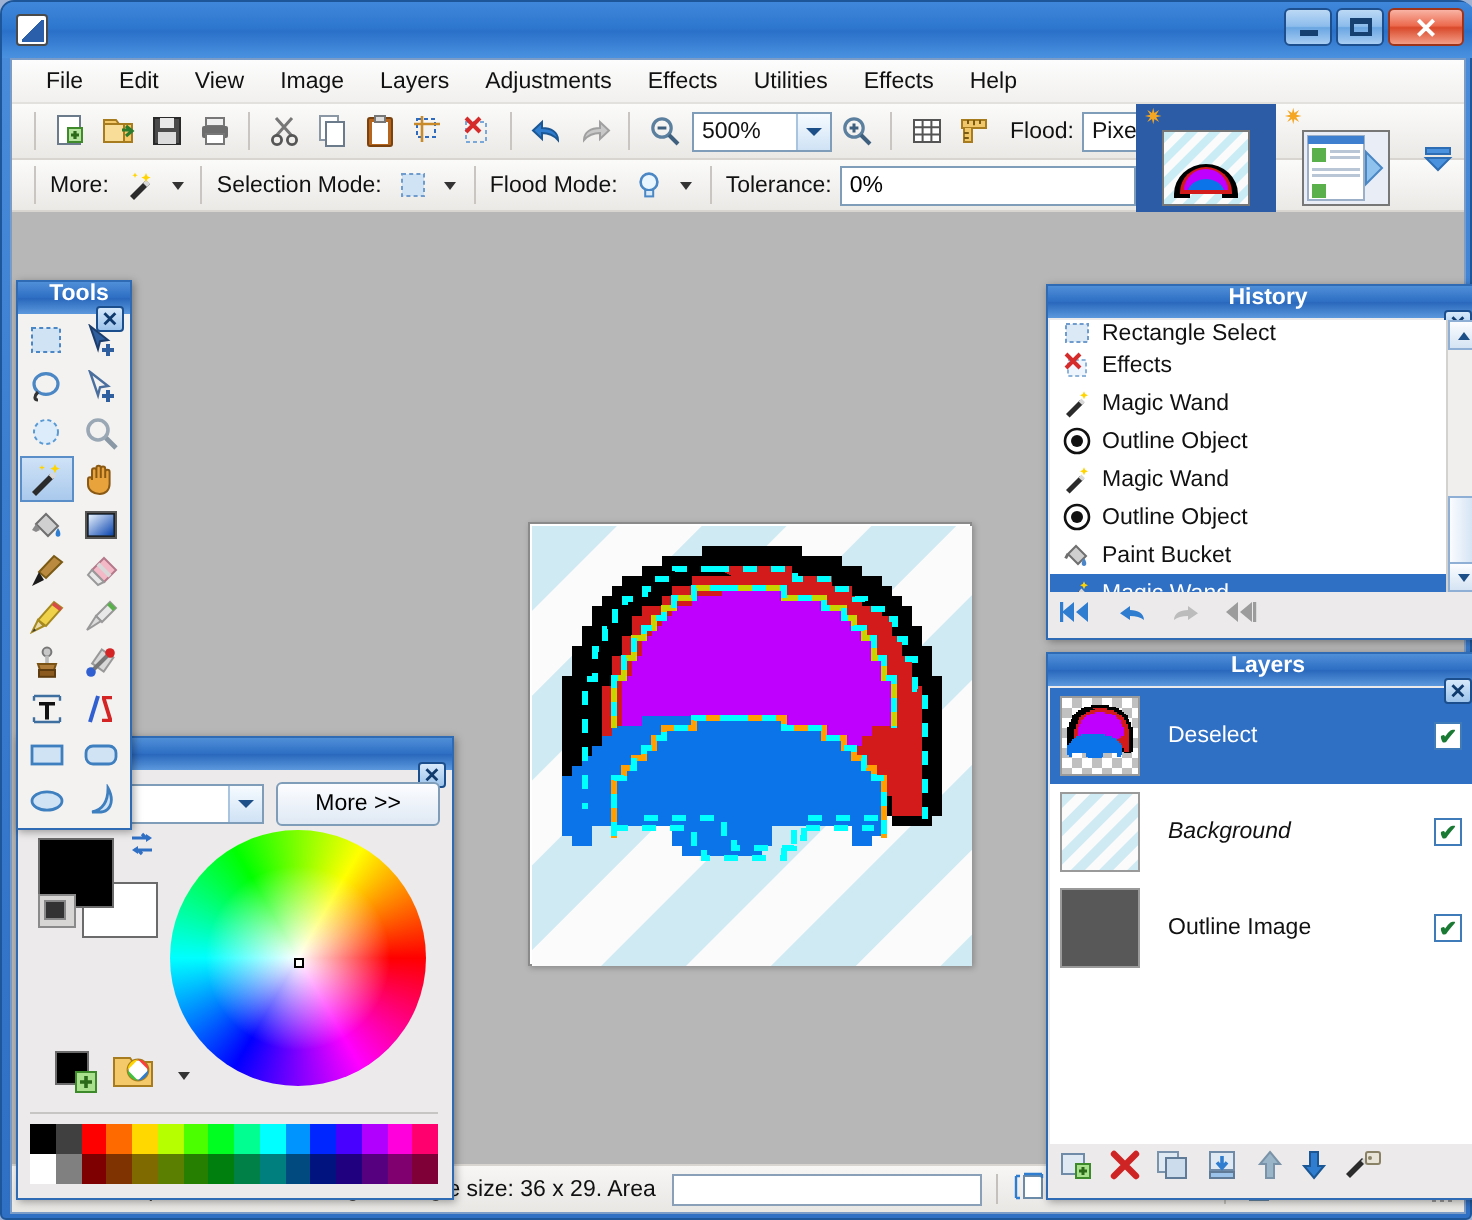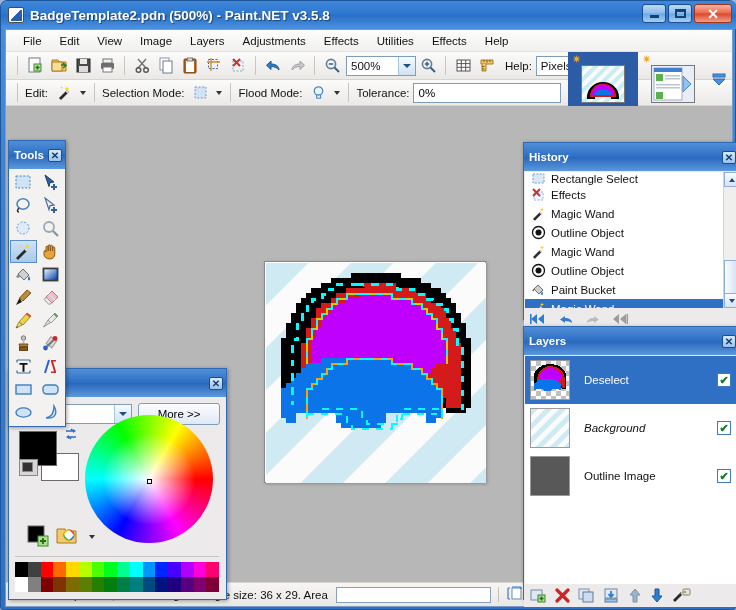--- a/index.html
+++ b/index.html
@@ -137,24 +137,25 @@
   .grip{position:absolute;right:3px;bottom:2px;width:14px;height:14px;}
 
   
   .fwin{
     position:absolute;
     background:#eceaea;
     border:1px solid #2f6bb5;
     box-shadow:1px 1px 4px rgba(0,0,0,.35);
   }
   .fwin .fcap{
-    height:28px;
+    height:16px;
     background:linear-gradient(180deg,#4f8fd8 0%,#2f6fc4 48%,#2a68bd 52%,#5b98dc 100%);
     display:flex;align-items:center; color:#fff;font-weight:bold;font-size:11.5px;
     padding-left:5px;
+    flex-direction:column;
   }
   .fwin .fcap .fx{
     margin-left:auto;margin-right:3px;width:14px;height:13px;
     background:linear-gradient(180deg,#d7e9fb,#9cc3ea);
     border:1px solid #1b4e8c;color:#0f3a6d;font-size:10px;font-weight:bold;
     display:flex;align-items:center;justify-content:center;border-radius:2px;
   }
 
   
   #toolswin{ left:2px; top:110px; width:58px; }
@@ -222,21 +223,20 @@
     linear-gradient(45deg,#c0c0c0 25%,transparent 25%,transparent 75%,#c0c0c0 75%);
     background-size:10px 10px; background-position:0 0,5px 5px; background-color:#fff;}
 </style>
 </head>
 <body>
 
 <div id="app">
 
   <div id="titlebar">
     <div class="tb-icon"></div>
-    <span class="tb-title">BadgeTemplate2.pdn (500%) - Paint.NET v3.5.8</span>
     <div class="winbtns">
       <div class="winbtn">
           <span class="mn"></span>
         </div>
       <div class="winbtn">
           <span class="mx"></span>
         </div>
       <div class="winbtn close">✕</div>
     </div>
   </div>
@@ -357,30 +357,30 @@
           </svg>
         </div>
       <div class="tbtn">
           <svg width="17" height="17">
             <path d="M2 3h12v4H2z" fill="#f0c76a" stroke="#a67c1f"></path>
             <path d="M5 3v2M8 3v2.6M11 3v2" stroke="#7a5a12"></path>
             <path d="M3 7v7h4V7" fill="#f0c76a" stroke="#a67c1f"></path>
             <path d="M3 9.5h2.4M3 12h2.4" stroke="#7a5a12"></path>
           </svg>
         </div>
-      <span class="tlabel" style="margin-left:6px;">Help:</span>
+      <span class="tlabel" style="margin-left:6px;">Flood:</span>
       <div class="combo" style="width:90px;">
         <span>Pixels</span>
         <span class="arrowbox"></span>
       </div>
     </div>
 
     <div class="toolrow" id="toolrow2">
       <div class="tsep"></div>
-      <span class="tlabel">Edit:</span>
+      <span class="tlabel">More:</span>
       <div class="tbtn">
           <svg width="17" height="17">
             <path d="M3 14l8-8 2 2-8 8z" fill="#2b2b2b"></path>
             <path d="M9.5 7.5l2 2 1.6-1.6-2-2z" fill="#d8d8d8"></path>
             <path d="M11 2.5l.7 1.6 1.6.7-1.6.7-.7 1.6-.7-1.6-1.6-.7 1.6-.7z" fill="#ffd400"></path>
             <path d="M5.5 2.2l.4 1 1 .4-1 .4-.4 1-.4-1-1-.4 1-.4z" fill="#ffd400"></path>
           </svg>
         </div>
       <div class="smallarrow"></div>
       <div class="tsep"></div>

